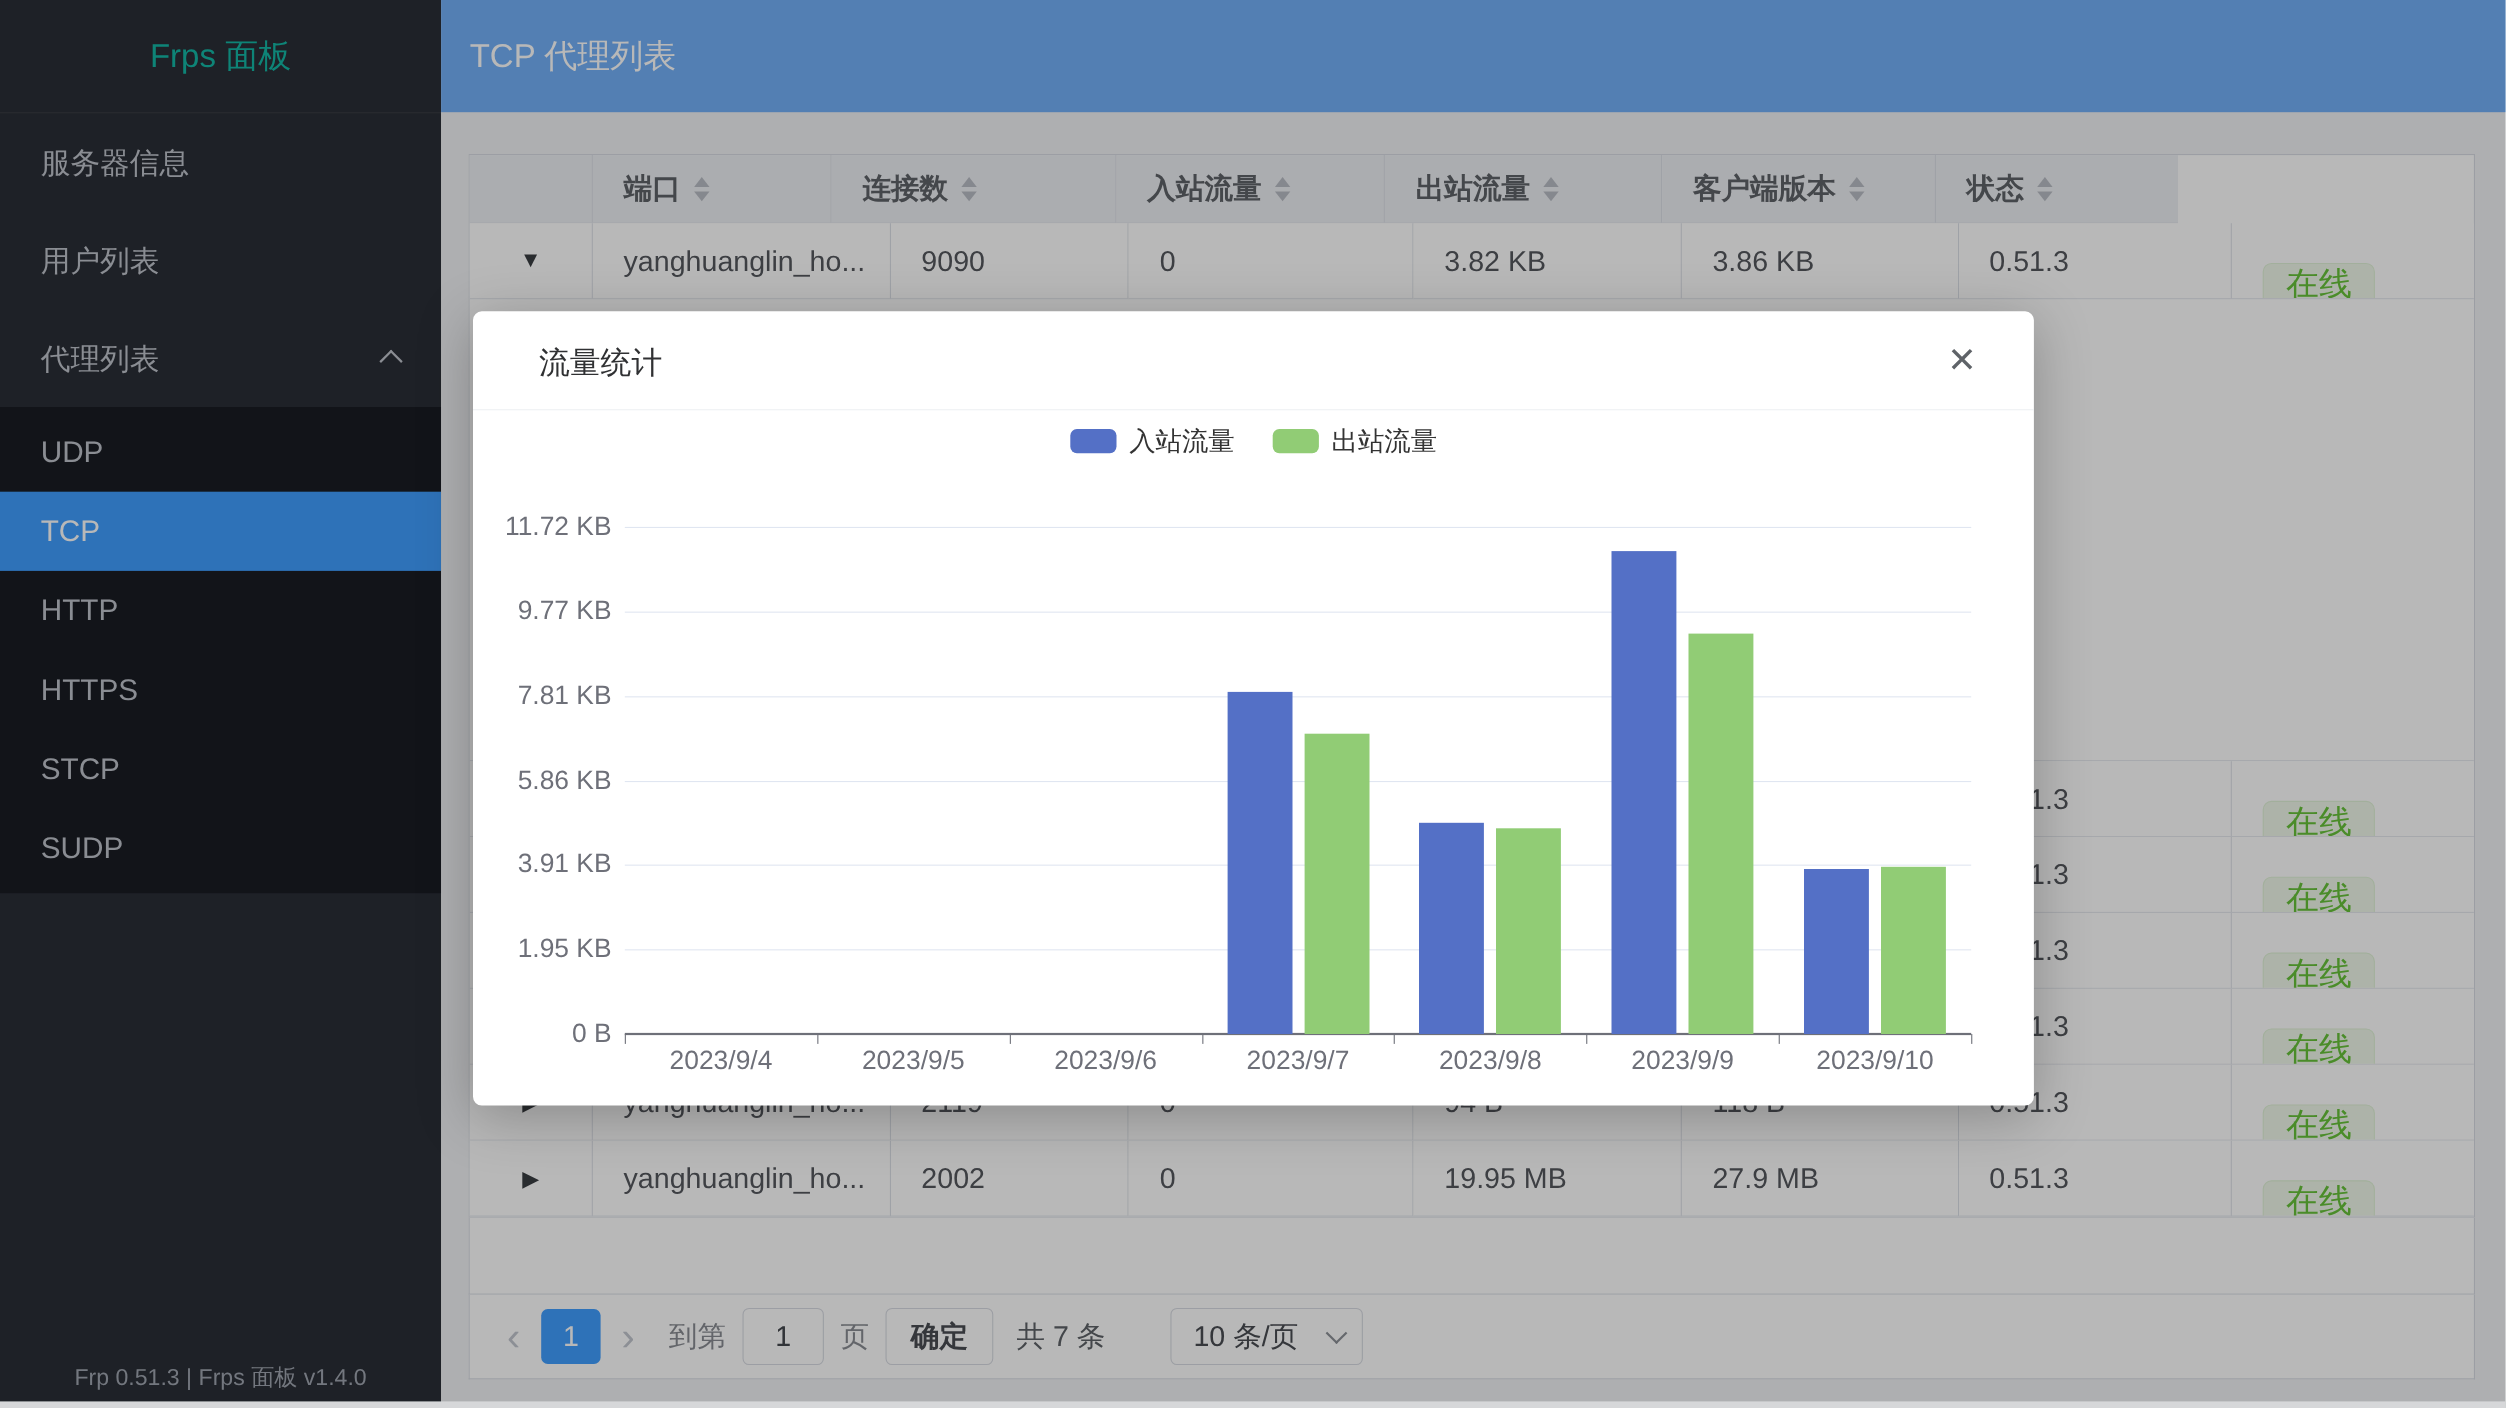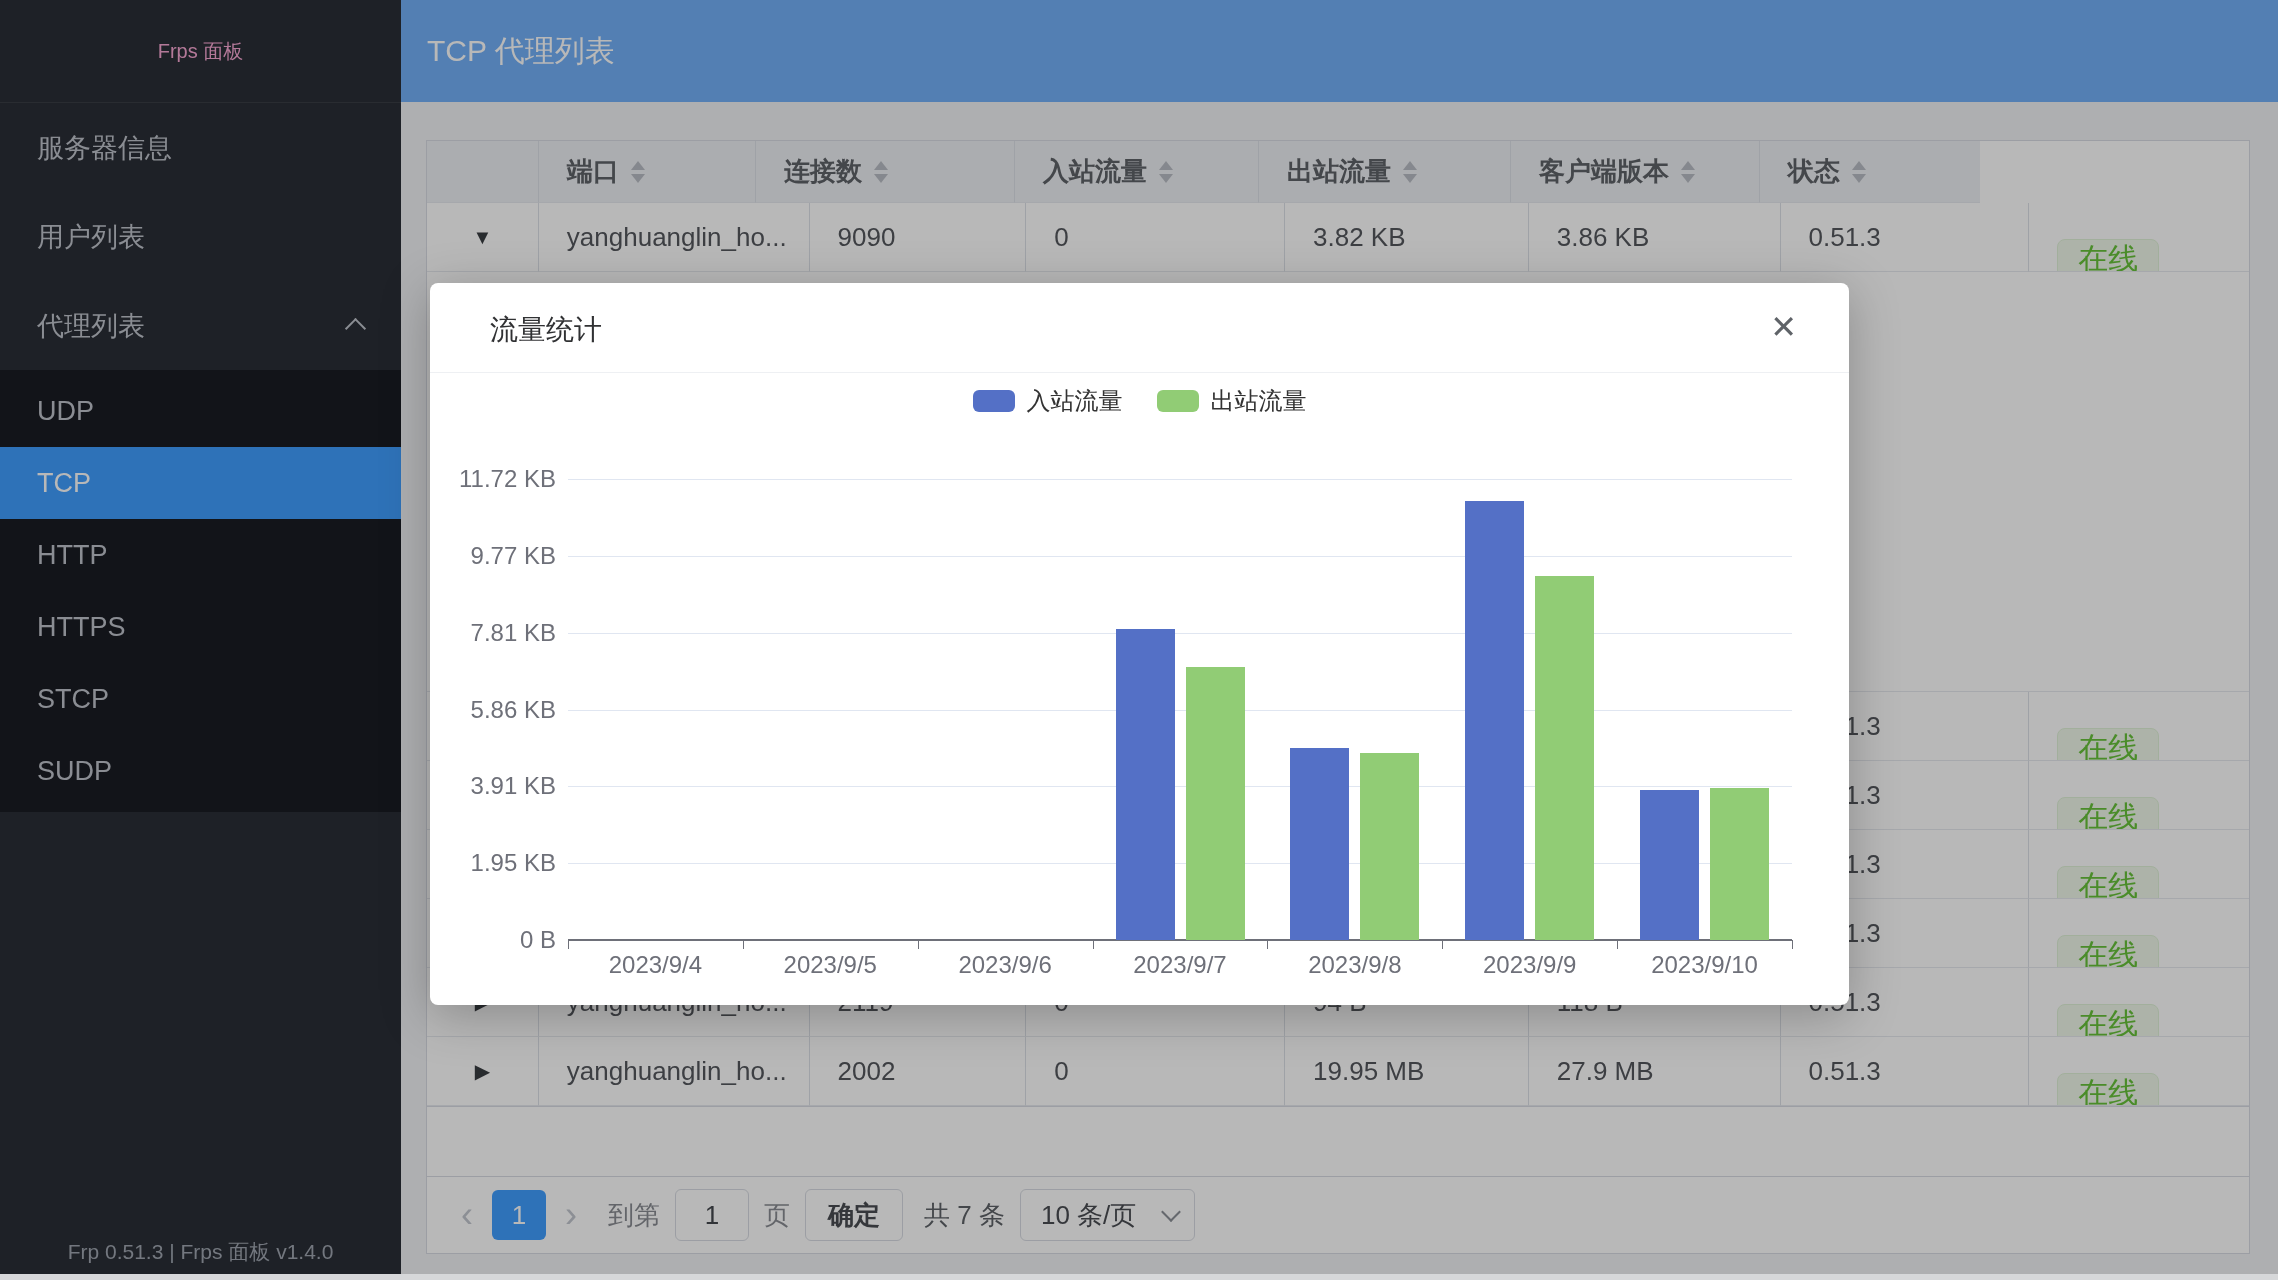--- a/index.html
+++ b/index.html
@@ -1,21 +1,21 @@
 <!DOCTYPE html>
 <html><head>
 <meta charset="utf-8">
 <style>
   html,body{margin:0;padding:0;background:#fff;font-family:"Liberation Sans","DejaVu Sans",sans-serif;}
   #app{position:relative;width:2278px;height:1280px;overflow:hidden;background:#f2f3f5;}
 
   
   .sidebar{position:absolute;left:0;top:0;width:401px;height:1280px;background:#2a2e36;z-index:1;}
   .sidebar-title{height:102px;display:flex;align-items:center;justify-content:center;
-    color:#f9a8d4;font-size:20px;border-bottom:1px solid rgba(255,255,255,0.08);}
+    color:#14b8a6;font-size:30px;border-bottom:1px solid rgba(255,255,255,0.08);}
   .menu{padding:0;}
   .menu-item{height:89px;display:flex;align-items:center;padding:0 38px 0 37px;
     color:#c0c4cc;font-size:27px;cursor:pointer;justify-content:space-between;}
   .submenu{background:#1a1d23;padding:5px 0;}
   .submenu-item{height:72px;display:flex;align-items:center;padding-left:37px;
     color:#c0c4cc;font-size:27px;cursor:pointer;}
   .submenu-item.active{background:#409eff;color:#ffffff;}
   .chev-up{width:13px;height:13px;border-left:2px solid #c0c4cc;border-top:2px solid #c0c4cc;
     transform:rotate(45deg);margin-top:6px;}
   .sidebar-footer{position:absolute;bottom:14px;width:100%;text-align:center;
@@ -48,21 +48,21 @@
   .pager-box{height:77px;background:#fff;border:1px solid #d8dce4;border-top:none;box-sizing:border-box;
     display:flex;align-items:center;padding-left:30px;gap:15px;color:#5f6368;font-size:26px;}
   .pager-chevron{font-size:36px;color:#c3c7cf;line-height:36px;cursor:pointer;padding:0 4px;}
   .page-active{width:54px;height:50px;background:#409eff;color:#fff;border-radius:6px;
     display:flex;align-items:center;justify-content:center;font-size:26px;cursor:pointer;}
   .goto-input{width:72px;height:50px;border:1px solid #d9dce3;border-radius:6px;background:#fff;
     display:flex;align-items:center;justify-content:center;font-size:26px;color:#45484e;}
   .confirm-btn{height:50px;padding:0 22px;border:1px solid #d9dce3;border-radius:6px;background:#fff;
     display:flex;align-items:center;font-size:26px;font-weight:bold;color:#4a4d53;cursor:pointer;}
   .size-select{height:50px;padding:0 16px 0 20px;border:1px solid #d9dce3;border-radius:6px;background:#fff;
-    display:flex;align-items:center;gap:28px;font-size:26px;color:#4a4d53;cursor:pointer;}
+    display:flex;align-items:center;gap:28px;font-size:26px;color:#4a4d53;cursor:pointer;margin-left:44px;}
   .chev-down{width:12px;height:12px;border-left:2px solid #8c9097;border-bottom:2px solid #8c9097;
     transform:rotate(-45deg);margin-top:-6px;}
 
   
   .overlay{position:absolute;inset:0;background:rgba(0,0,0,0.28);z-index:50;}
   .window-edge{position:absolute;left:0;bottom:0;width:100%;height:6px;background:#d6d7d9;z-index:60;}
   .modal{position:absolute;left:430px;top:283px;width:1419px;height:722px;background:#fff;
     border-radius:8px;box-shadow:0 10px 50px rgba(0,0,0,0.25);z-index:100;}
   .modal-header{position:absolute;left:0;top:0;width:100%;height:90px;border-bottom:1px solid #eef0f3;box-sizing:border-box;}
   .modal-title{position:absolute;left:60px;top:28px;font-size:28px;color:#303133;}

